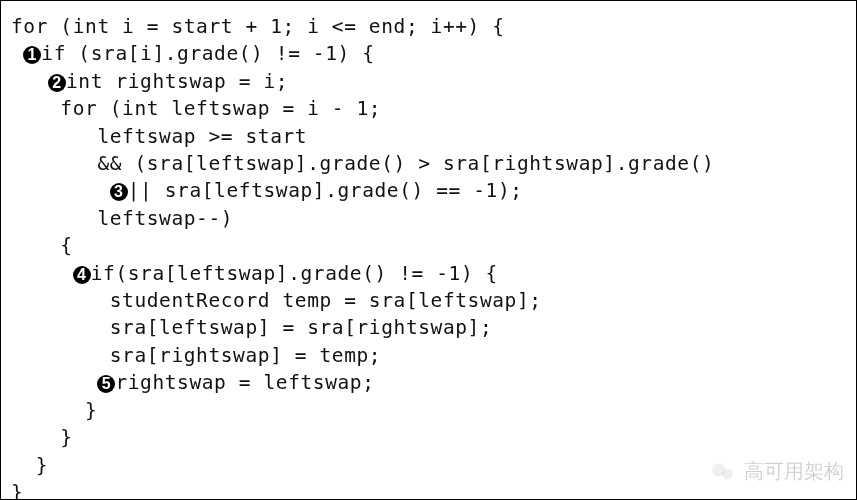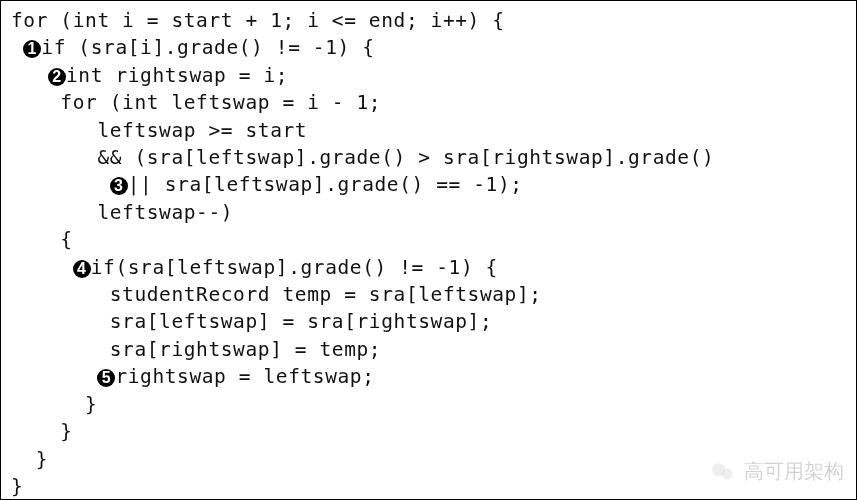--- a/index.html
+++ b/index.html
@@ -9,21 +9,21 @@
     height: 500px;
     background: #ffffff;
     overflow: hidden;
     position: relative;
   }
   .frame {
     border: 1px solid #000;
     box-sizing: border-box;
     width: 857px;
     height: 500px;
-    padding: 6px 10px 10px 10px;
+    padding: 12px 10px 10px 10px;
     position: relative;
   }
   pre.code {
     margin: 0;
     font-family: "Lucida Console", "Consolas", "DejaVu Sans Mono", monospace;
     font-size: 19.5px;
     line-height: 27.4px;
     letter-spacing: 0.6px;
     color: #111;
     white-space: pre;

